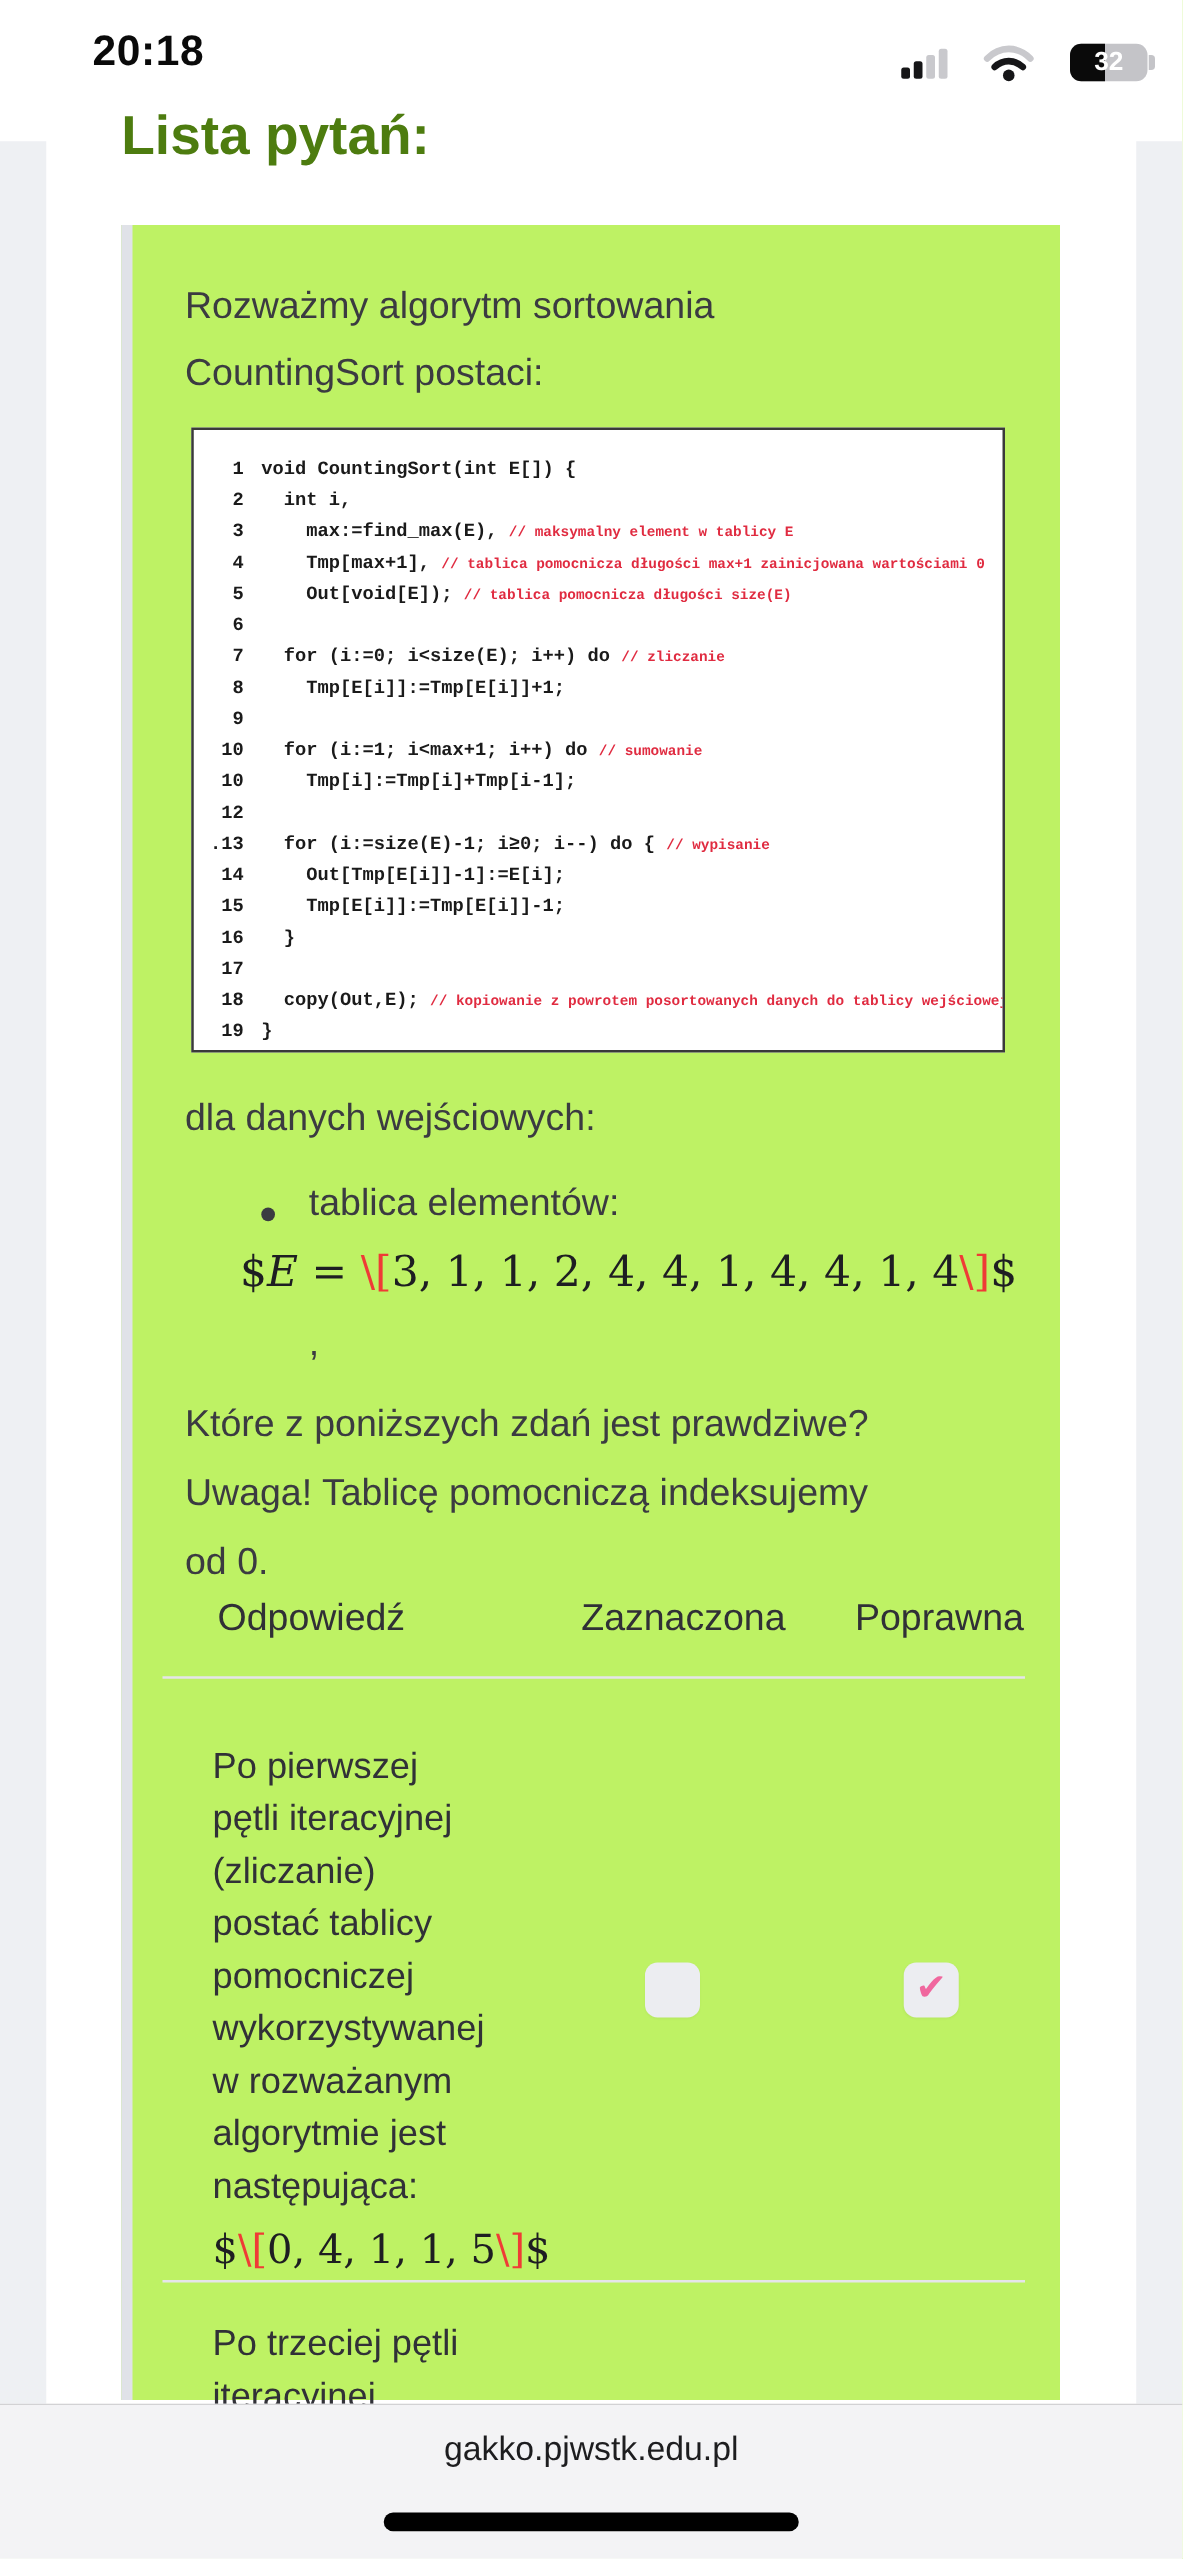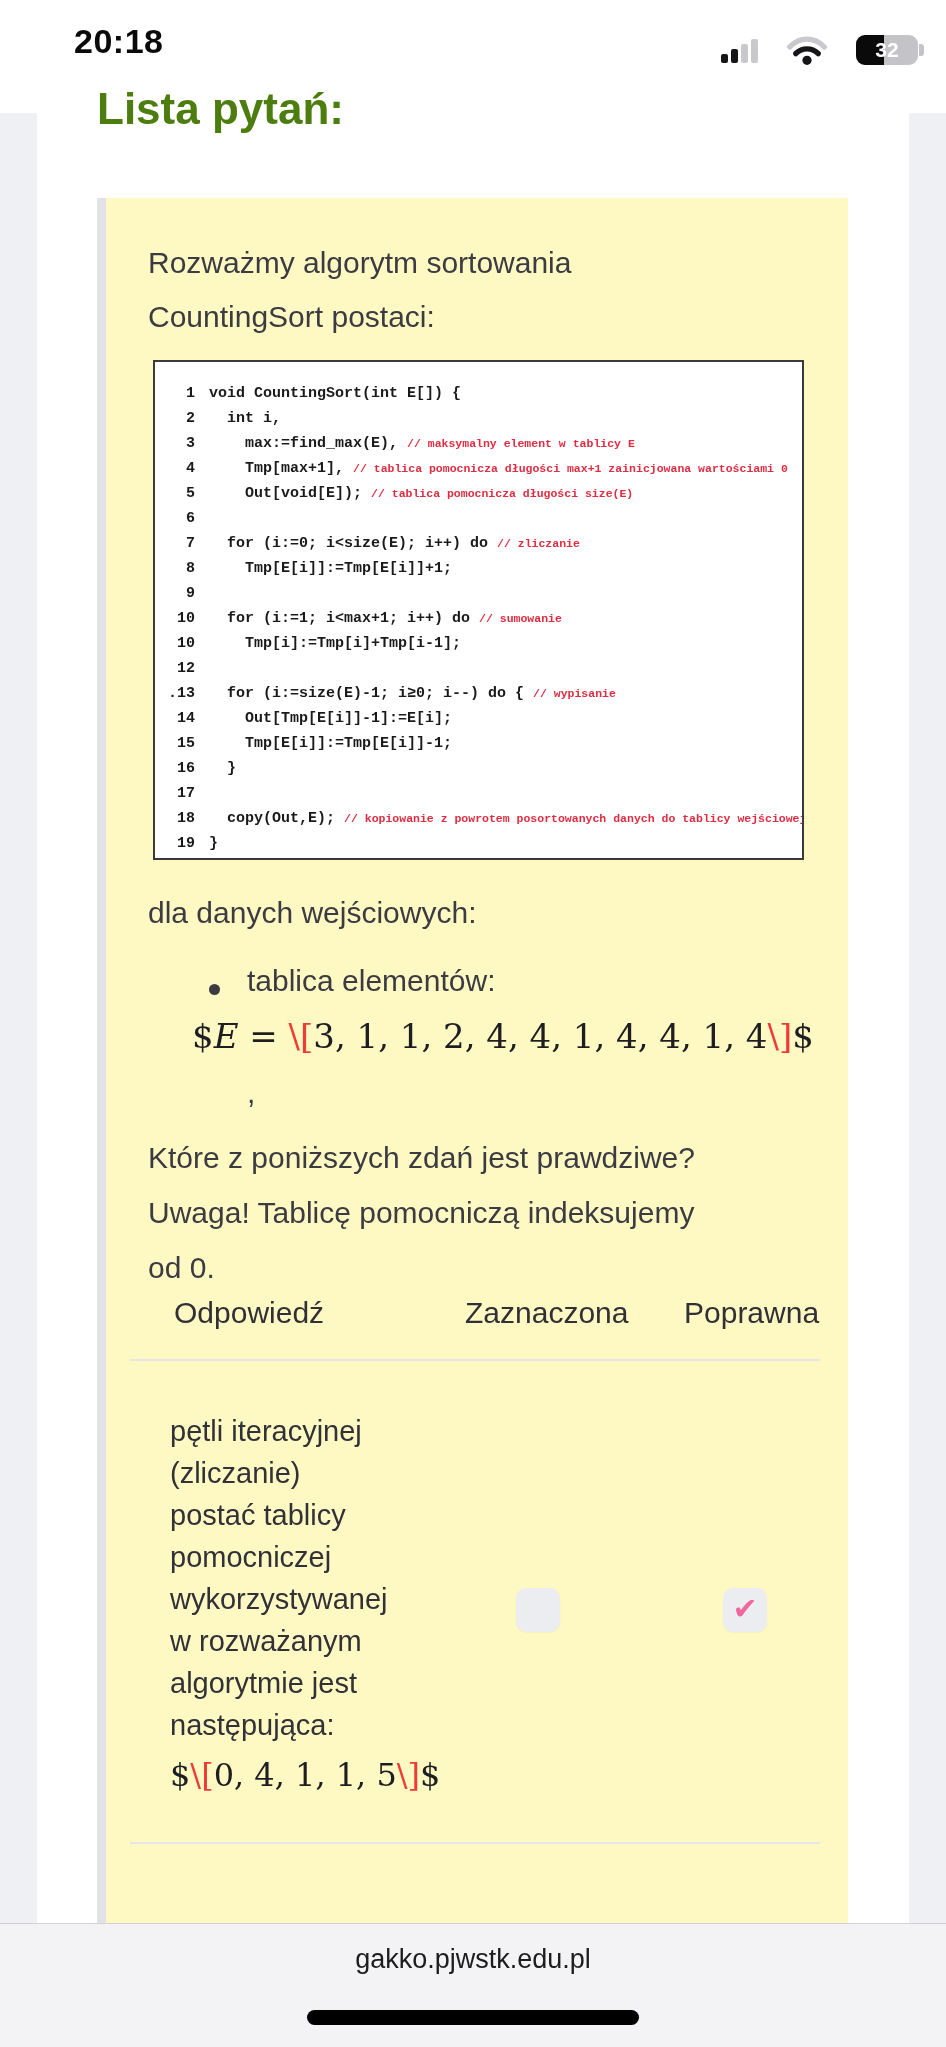--- a/index.html
+++ b/index.html
@@ -22,21 +22,21 @@
   .battery-cap { position:absolute; right:-6px; top:9px; width:5px; height:12px; border-radius:0 3px 3px 0; background:#c4c4c8; }
 
   
   .gutter { position:absolute; top:113px; height:1810px; width:37px; background:#eef0f3; }
   .gutter.left { left:0; }
   .gutter.right { right:0; }
 
   .page-title { position:absolute; left:97px; top:84px; font-size:44px; font-weight:700; color:#4d7c0f; }
 
   
-  .card { position:absolute; left:97px; top:198px; width:751px; height:1740px; background:#fef9c3; }
+  .card { position:absolute; left:97px; top:180px; width:751px; height:1740px; background:#bef264; }
   .card::before { content:""; position:absolute; left:0; top:0; bottom:0; width:9px; background:#e0e2e8; }
 
   .q-intro { position:absolute; left:51px; top:38px; font-size:30px; line-height:54px; color:#3b3b41; }
 
   
   .code-box { position:absolute; left:56px; top:162px; width:651px; height:500px; background:#ffffff; border:2px solid #3a3a3a; padding-top:23px; overflow:hidden; }
   .cl { display:flex; align-items:baseline; height:25px; white-space:pre; }
   .cl .ln { width:40px; text-align:right; margin-right:14px; font-family:"Liberation Mono","DejaVu Sans Mono",monospace; font-size:15px; font-weight:700; color:#1a1a1a; flex:none; }
   .cl .ct { font-family:"Liberation Mono","DejaVu Sans Mono",monospace; font-size:15px; font-weight:700; color:#1a1a1a; }
   .cl .cm { font-family:"Liberation Mono","DejaVu Sans Mono",monospace; font-size:11.5px; font-weight:700; color:#e02b40; }
@@ -152,38 +152,43 @@
     </div>
 
     <div class="thead">
       <span class="th-answer">Odpowiedź</span>
       <span class="th-selected">Zaznaczona</span>
       <span class="th-correct">Poprawna</span>
     </div>
     <div class="tdivider d1"></div>
 
     <div class="answer-cell">
+      <div>Po pierwszej</div>
       <div>pętli iteracyjnej</div>
       <div>(zliczanie)</div>
       <div>postać tablicy</div>
       <div>pomocniczej</div>
       <div>wykorzystywanej</div>
       <div>w rozważanym</div>
       <div>algorytmie jest</div>
       <div>następująca:</div>
       <div class="math math-row"><span>$</span><span class="mred">\[</span><span>0, 4, 1, 1, 5</span><span class="mred">\]</span><span>$</span></div>
     </div>
 
     <div class="checkbox cb-selected"></div>
     <div class="checkbox cb-correct">
       <span class="check-glyph">✔</span>
     </div>
 
     <div class="tdivider d2"></div>
 
+    <div class="answer-cell-2">
+      <div>Po trzeciej pętli</div>
+      <div>iteracyjnej</div>
+    </div>
 
   </div>
 
   <div class="safari-bar">
     <div class="url-text">gakko.pjwstk.edu.pl</div>
     <div class="home-indicator"></div>
   </div>
 
 </div>
 

